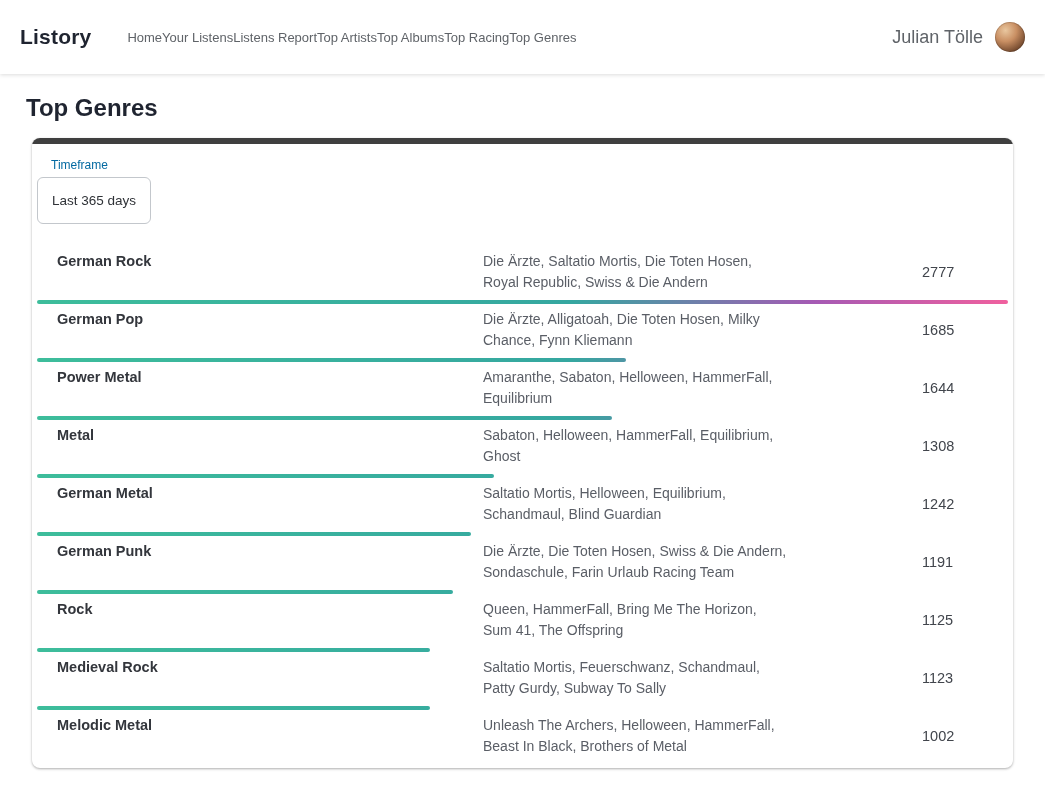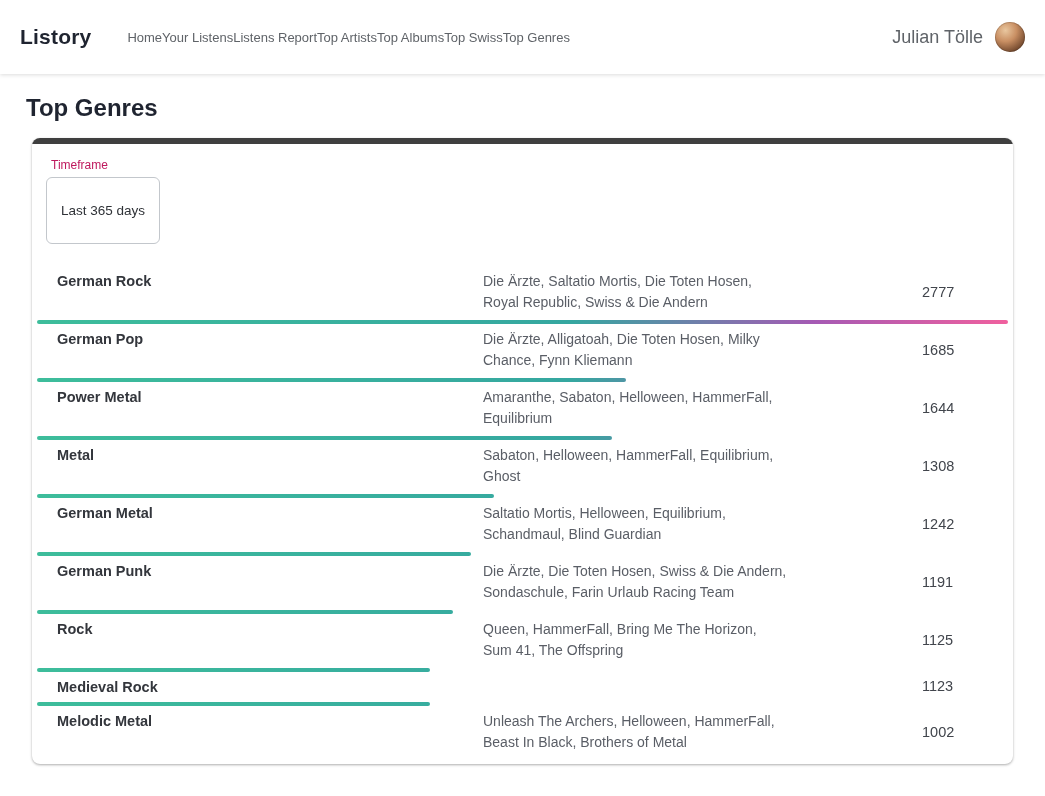--- a/index.html
+++ b/index.html
@@ -39,25 +39,25 @@
     font-size: 24px; font-weight: bold; color: #1f2430;
     margin: 20px 0 16px 26px;
   }
   .card {
     margin: 0 32px; background: #fff; border-radius: 8px;
     box-shadow: 0 1px 3px rgba(0,0,0,0.22), 0 1px 2px rgba(0,0,0,0.12);
     overflow: hidden;
   }
   .card-top { height: 6px; background: #3f3f3f; }
   .card-body { padding: 12px 5px 4px; }
-  .tf-label { font-size: 12px; color: #be185d; margin: 2px 0 5px 14px; }
+  .tf-label { font-size: 12px; color: #0369a1; margin: 2px 0 5px 14px; }
   .tf-btn {
     font-family: inherit; font-size: 13.5px; color: #2f3237;
     background: #fff; border: 1px solid #c3c7cc; border-radius: 6px;
-    padding: 25px 14px; cursor: pointer; margin-left: 9px;
+    padding: 15px 14px; cursor: pointer;
   }
   .rows { margin-top: 22px; }
   .row-content { display: flex; align-items: flex-start; padding: 5px 20px 7px; }
   .g-name {
     flex: 0 0 426px; font-weight: bold; font-size: 14.5px;
     color: #33363c; padding-top: 2px;
   }
   .g-artists {
     flex: 0 0 305px; font-size: 14px; color: #5a5e66; line-height: 21px;
   }
@@ -75,21 +75,21 @@
 <body>
 
 <header>
   <div class="logo">Listory</div>
   <nav>
       <a class="nav-item">Home</a>
       <a class="nav-item">Your Listens</a>
       <a class="nav-item">Listens Report</a>
       <a class="nav-item">Top Artists</a>
       <a class="nav-item">Top Albums</a>
-      <a class="nav-item">Top Swiss</a>
+      <a class="nav-item">Top Racing</a>
       <a class="nav-item">Top Genres</a>
     </nav>
   <div class="user">
     <span class="user-name">Julian Tölle</span>
     <span class="avatar"></span>
   </div>
 </header>
 
 <main>
   <h1>Top Genres</h1>
@@ -160,20 +160,21 @@
       <div class="g-name">Rock</div>
       <div class="g-artists">Queen, HammerFall, Bring Me The Horizon, Sum 41, The Offspring</div>
       <div class="g-count">1125</div>
     </div>
     <div class="bar" style="width: 40.5113%; background-size: 246.844% 100%;"></div>
   </div>
 
   <div class="row">
     <div class="row-content">
       <div class="g-name">Medieval Rock</div>
+      <div class="g-artists">Saltatio Mortis, Feuerschwanz, Schandmaul, Patty Gurdy, Subway To Sally</div>
       <div class="g-count">1123</div>
     </div>
     <div class="bar" style="width: 40.4393%; background-size: 247.284% 100%;"></div>
   </div>
 
   <div class="row">
     <div class="row-content">
       <div class="g-name">Melodic Metal</div>
       <div class="g-artists">Unleash The Archers, Helloween, HammerFall, Beast In Black, Brothers of Metal</div>
       <div class="g-count">1002</div>

